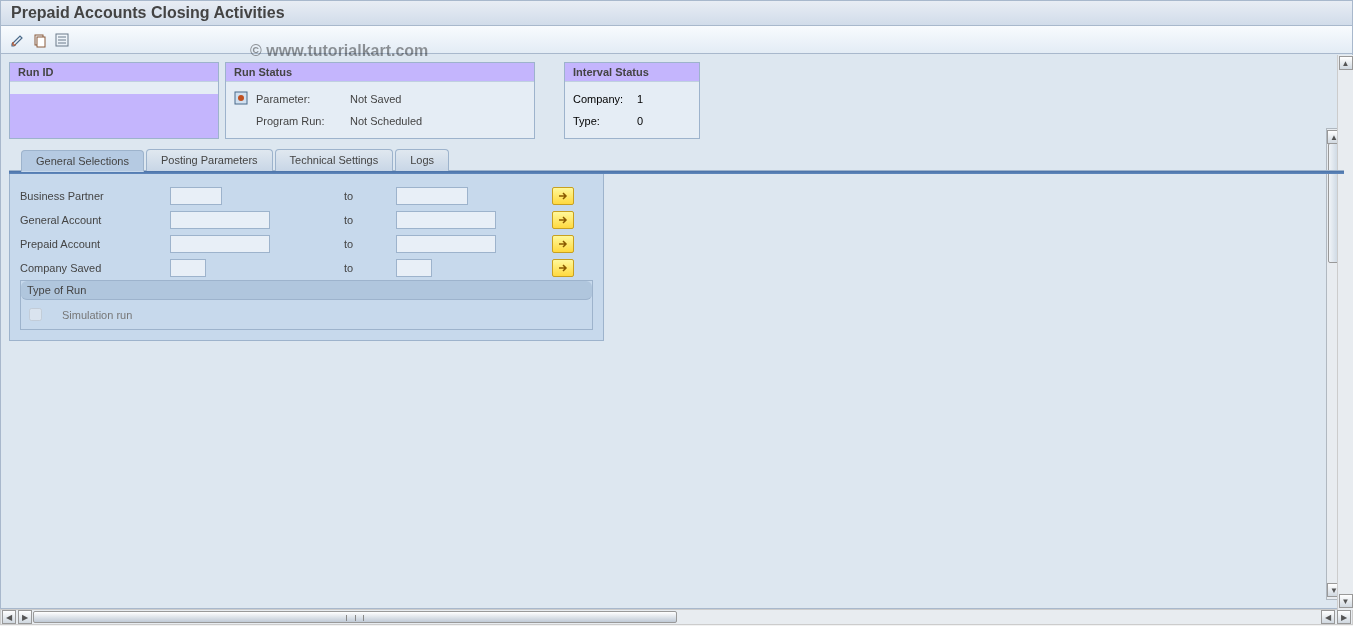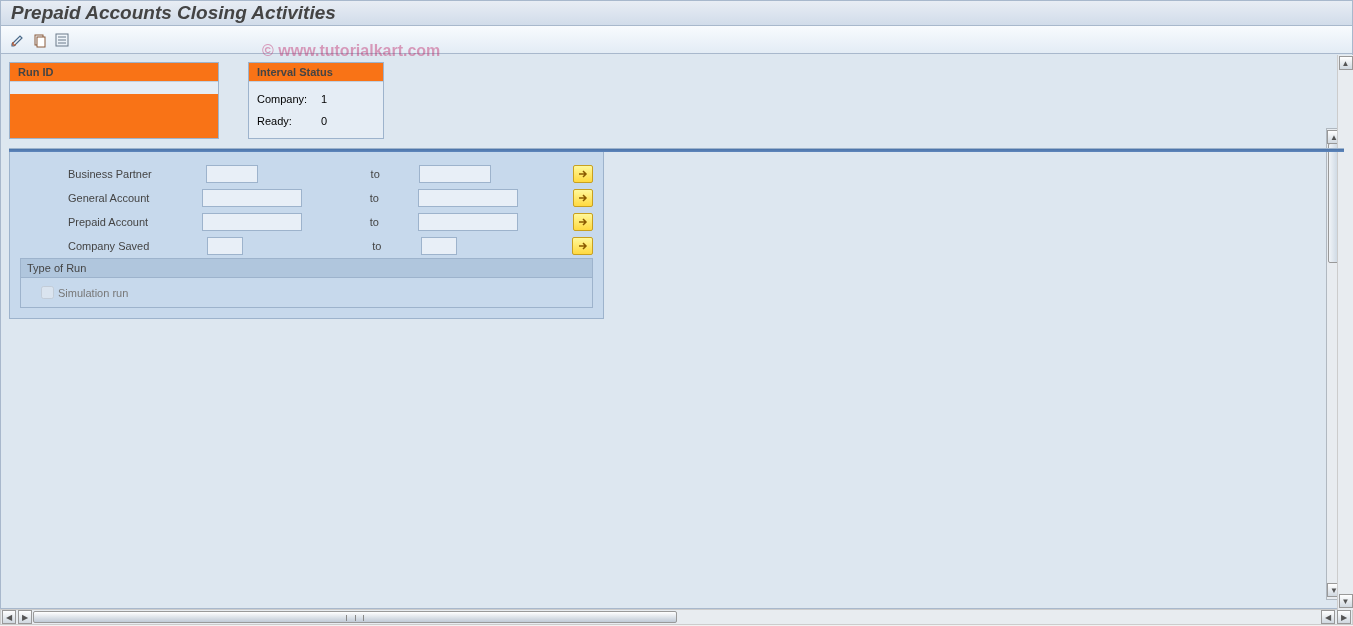--- a/index.html
+++ b/index.html
@@ -1,29 +1,29 @@
 <!DOCTYPE html>
 <html><head>
   <meta charset="utf-8">
   <style>
     * { box-sizing: border-box; margin: 0; padding: 0; font-family: Arial, sans-serif; font-size: 11px; }
     body { background: #f2f2f2; width: 1353px; height: 626px; overflow: hidden; }
     
     .title-bar { background: linear-gradient(to bottom, #e8edf4, #d1dcea); border: 1px solid #a8b8cc; padding: 4px 10px; height: 26px; display: flex; align-items: center; }
-    .title-bar-text { font-weight: bold; font-style: italic; color: #444; font-size: 19px; }
+    .title-bar-text { font-weight: bold; color: #444; font-size: 16px; }
     
     .toolbar { background: linear-gradient(to bottom, #f8fbfe, #e3ecf5); border: 1px solid #a8b8cc; border-top: none; padding: 4px 8px; height: 28px; display: flex; align-items: center; gap: 4px; }
     .tool-icon { width: 18px; height: 18px; display: inline-flex; align-items: center; justify-content: center; cursor: pointer; }
     
     .content-area { background: #dde7f0; border: 1px solid #a8b8cc; border-top: none; height: 555px; padding: 8px; position: relative; overflow: auto; }
     
-    .watermark { position: absolute; top: 42px; left: 262px; color: #be185d; opacity: 0.4; font-size: 16px; font-weight: bold; z-index: 100; pointer-events: none; }
+    .watermark { position: absolute; top: 42px; left: 250px; color: #000000; opacity: 0.4; font-size: 16px; font-weight: bold; z-index: 100; pointer-events: none; }
     
     .panels-row { display: flex; gap: 6px; margin-bottom: 8px; }
-    .panel { background: #f97316; border: 1px solid #9db3cc; }
+    .panel { background: #c4b5fd; border: 1px solid #9db3cc; }
     .panel-title { padding: 3px 8px; font-weight: bold; color: #444; }
     .panel-body { background: #e5edf5; border-top: 1px solid #c0d0e0; padding: 6px 8px; }
     
     .panel-run-id { width: 210px; }
     .panel-run-status { width: 310px; }
     .panel-interval { width: 136px; margin-left: 23px; }
     
     .field-row { display: flex; align-items: center; height: 22px; gap: 4px; }
     .field-label { width: 82px; color: #444; }
     .field-input { width: 76px; height: 18px; background: white; border: 1px solid #8fa6bf; padding: 0 2px; }
@@ -34,30 +34,30 @@
     
     .tabs-container { margin-top: 10px; position: relative; }
     .tab-row { display: flex; padding-left: 12px; position: relative; z-index: 2; }
     .tab { padding: 4px 14px; background: linear-gradient(to bottom, #e0e8f0, #c8d6e6); border: 1px solid #9db3cc; border-bottom: none; border-radius: 4px 4px 0 0; margin-right: 2px; color: #444; cursor: pointer; }
     .tab.active { background: #b5cae2; font-weight: normal; border-bottom: 1px solid #c7d9ec; position: relative; top: 1px; }
     .tab-line { height: 4px; background: linear-gradient(to bottom, #4a72a8, #6088bc); border-top: 1px solid #9db3cc; margin-top: -1px; position: relative; z-index: 1; }
     
     .tab-content { background: #c7d9ec; border: 1px solid #9db3cc; border-top: none; padding: 10px; width: 595px; }
     
     .selection-row { display: flex; align-items: center; height: 24px; }
-    .sel-label { width: 150px; color: #444; margin-left: 48px; }
+    .sel-label { width: 150px; color: #444; }
     .sel-input-from { width: 162px; height: 18px; background: #e8eff7; border: 1px solid #9db3cc; margin-right: 12px; }
     .sel-to { width: 40px; color: #444; margin-right: 12px; }
     .sel-input-to { width: 100px; height: 18px; background: #e8eff7; border: 1px solid #9db3cc; margin-right: 52px; }
     .arrow-btn { width: 22px; height: 18px; background: linear-gradient(to bottom, #fff89a, #ffd940); border: 1px solid #c8a020; border-radius: 2px; display: flex; align-items: center; justify-content: center; cursor: pointer; }
     
     .subpanel { margin-top: 0px; border: 1px solid #9db3cc; }
-    .subpanel-title { background: #b0c6dd; padding: 3px 6px; color: #444; font-weight: normal; border-bottom: 1px solid #9db3cc; }
+    .subpanel-title { background: #b0c6dd; padding: 3px 6px; color: #444; font-weight: normal; border-bottom: 1px solid #9db3cc; border-radius: 6px; }
     .subpanel-body { padding: 8px; background: #c7d9ec; }
-    .checkbox-row { display: flex; align-items: center; gap: 4px; color: #777; margin-left: 12px; }
+    .checkbox-row { display: flex; align-items: center; gap: 20px; color: #777; }
     .checkbox-row input { opacity: 0.6; }
     
     .scroll-v { position: absolute; right: 0; top: 0; bottom: 0; width: 16px; background: #e8ecf0; border-left: 1px solid #ccc; }
     .scroll-v-btn { width: 14px; height: 14px; background: linear-gradient(#fff,#d0d8e0); border: 1px solid #999; margin: 1px auto; display: flex; align-items: center; justify-content: center; font-size: 8px; color: #555; cursor: pointer; }
     .scroll-v .bottom { position: absolute; bottom: 1px; left: 0; right: 0; }
     
     .scroll-h { height: 16px; background: #e8ecf0; border: 1px solid #ccc; display: flex; align-items: center; width: 1353px; }
     .scroll-h-btn { width: 14px; height: 14px; background: linear-gradient(#fff,#d0d8e0); border: 1px solid #999; display: flex; align-items: center; justify-content: center; font-size: 8px; color: #555; cursor: pointer; margin: 0 1px; }
     .scroll-h-track { flex: 1; height: 14px; position: relative; }
     .scroll-h-thumb { position: absolute; left: 0; width: 50%; height: 12px; top: 1px; background: linear-gradient(#fff,#c0cad6); border: 1px solid #999; border-radius: 2px; }
@@ -104,38 +104,64 @@
 <div class="content-area">
 
   <div class="panels-row">
 
     <div class="panel panel-run-id">
       <div class="panel-title">Run ID</div>
       <div class="panel-body">
       </div>
     </div>
 
+    <div class="panel panel-run-status">
+      <div class="panel-title">Run Status</div>
+      <div class="panel-body">
+        <div class="field-row">
+          <span class="req-icon" style="margin-right:4px">
+            <svg width="14" height="14" viewBox="0 0 14 14">
+                <rect x="1" y="1" width="12" height="12" fill="#d0e0f0" stroke="#4a6a8a"></rect>
+                <circle cx="7" cy="7" r="3" fill="#c05020"></circle>
+              </svg>
+          </span>
+          <span class="status-label">Parameter:</span>
+          <span class="status-value">Not Saved</span>
+        </div>
+        <div class="field-row">
+          <span style="width:18px"></span>
+          <span class="status-label">Program Run:</span>
+          <span class="status-value">Not Scheduled</span>
+        </div>
+      </div>
+    </div>
 
     <div class="panel panel-interval">
       <div class="panel-title">Interval Status</div>
       <div class="panel-body">
         <div class="field-row">
           <span style="width:60px">Company:</span>
           <span>1</span>
         </div>
         <div class="field-row">
-          <span style="width:60px">Ready:</span>
+          <span style="width:60px">Type:</span>
           <span>0</span>
         </div>
       </div>
     </div>
 
   </div>
 
   <div class="tabs-container">
+    <div class="tab-row">
+      <div class="tab active">General Selections</div>
+      <div class="tab">Posting Parameters</div>
+      <div class="tab">Technical Settings</div>
+      <div class="tab">Logs</div>
+    </div>
     <div class="tab-line"></div>
     <div class="tab-content">
 
       <div class="selection-row">
         <span class="sel-label">Business Partner</span>
         <input class="sel-input-from" style="width: 52px;">
         <span style="width:110px"></span>
         <span class="sel-to">to</span>
         <input class="sel-input-to" style="width: 72px;">
         <span style="width:32px"></span>

